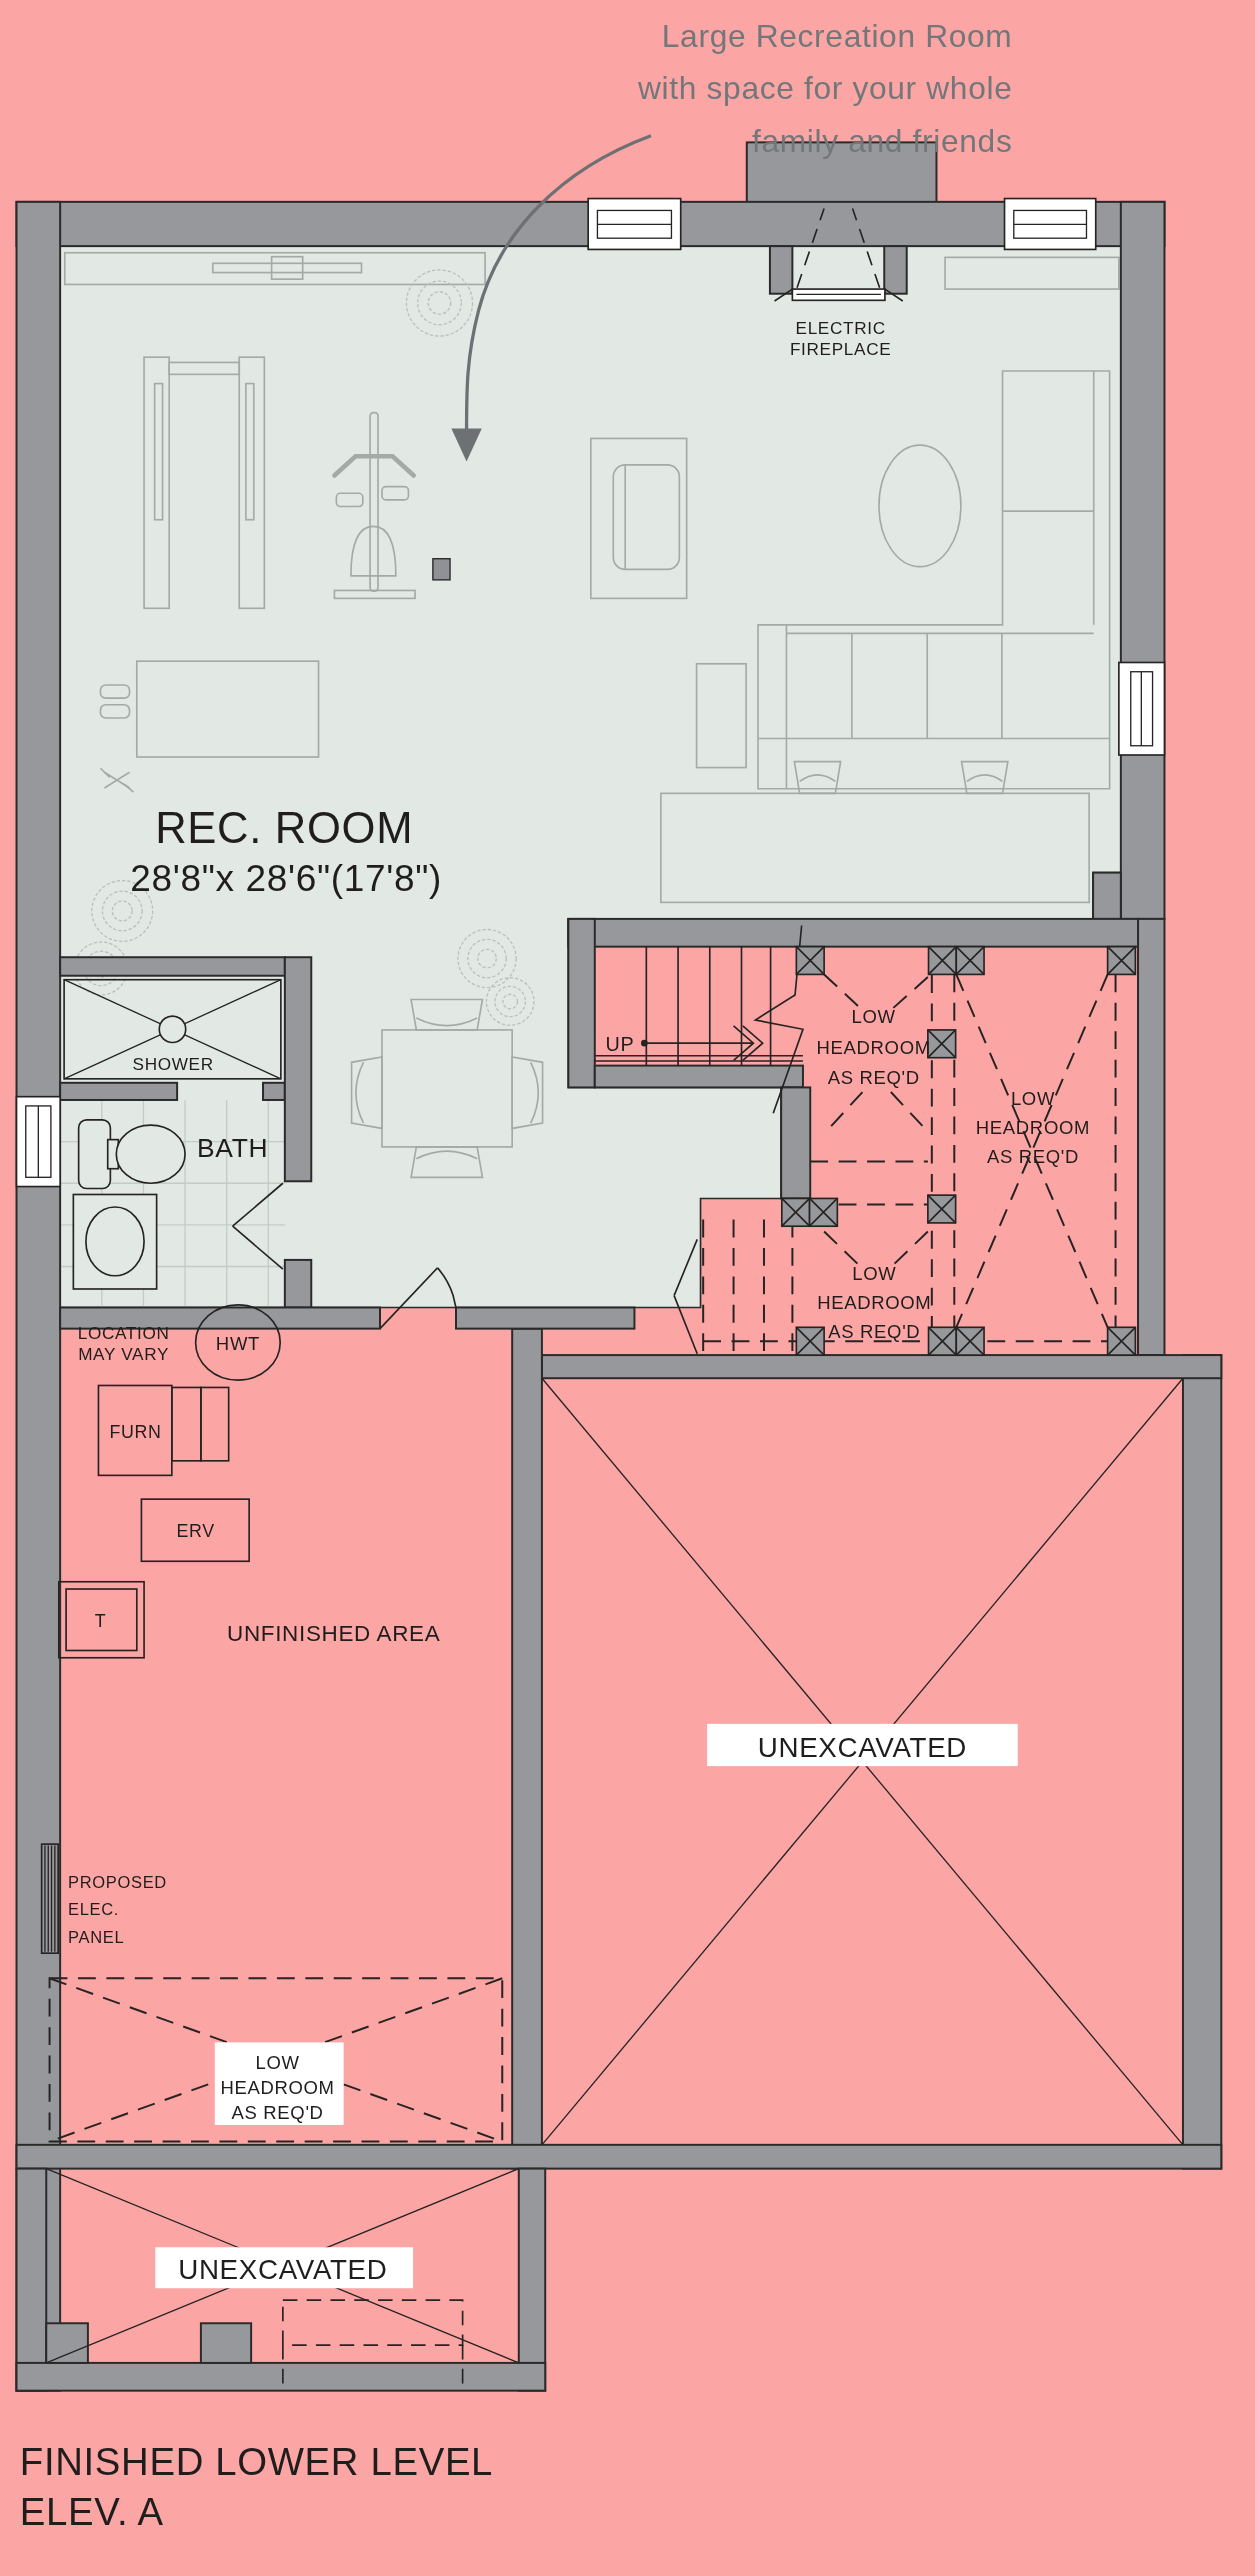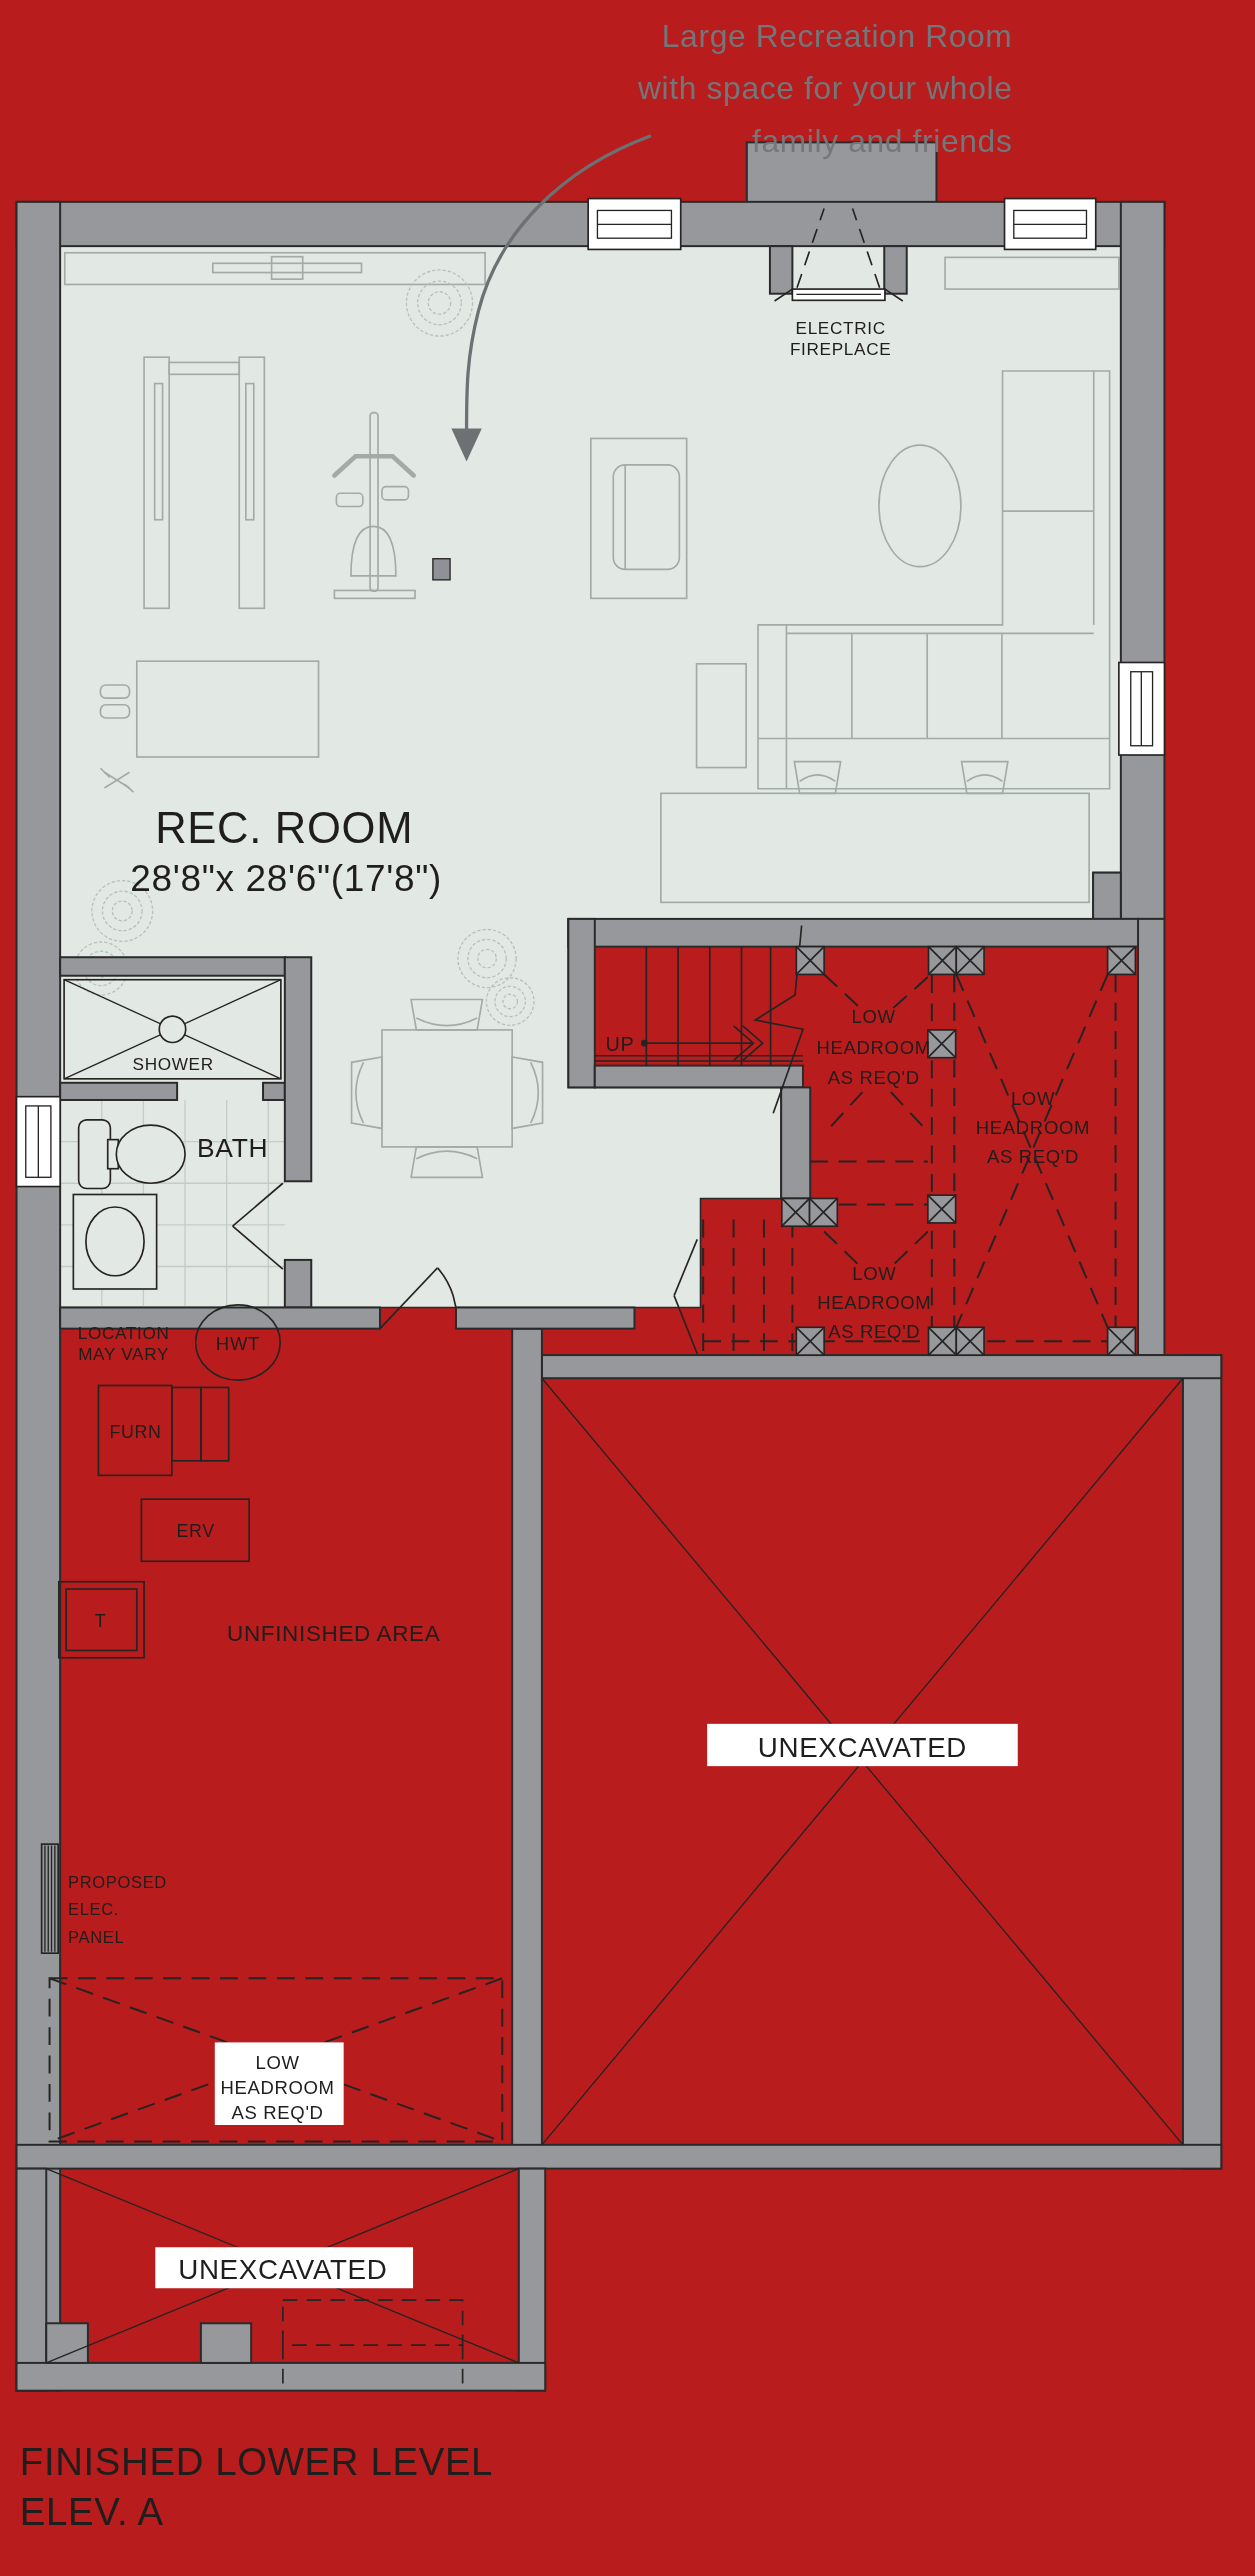--- a/index.html
+++ b/index.html
@@ -1,16 +1,16 @@
 <!DOCTYPE html>
 <html style="font-size:10.6px"><head>
 <meta charset="utf-8">
 <style>
   html,body{margin:0;padding:0;background:#ffffff;}
-  #stage{position:relative;width:1255px;height:2576px;background:#b91c1c;
+  #stage{position:relative;width:1255px;height:2576px;background:#fca5a5;
          font-family:"Liberation Sans", sans-serif;}
   svg{position:absolute;left:0;top:0;}
   text{fill:#201d1d;letter-spacing:1px;}
   .ann{fill:#73777a;}
   .wall{fill:#97989b;stroke:#2b2a2a;stroke-width:3;}
   .floor{fill:#e2e9e5;stroke:#2b2a2a;stroke-width:2.5;}
   .furn{fill:none;stroke:#a3aba7;stroke-width:2.5;}
   .furnf{fill:#e2e9e5;stroke:#a3aba7;stroke-width:2.5;}
   .fix{fill:#e2e9e5;stroke:#262323;stroke-width:2.5;}
   .blk{fill:none;stroke:#262323;stroke-width:2.5;}

